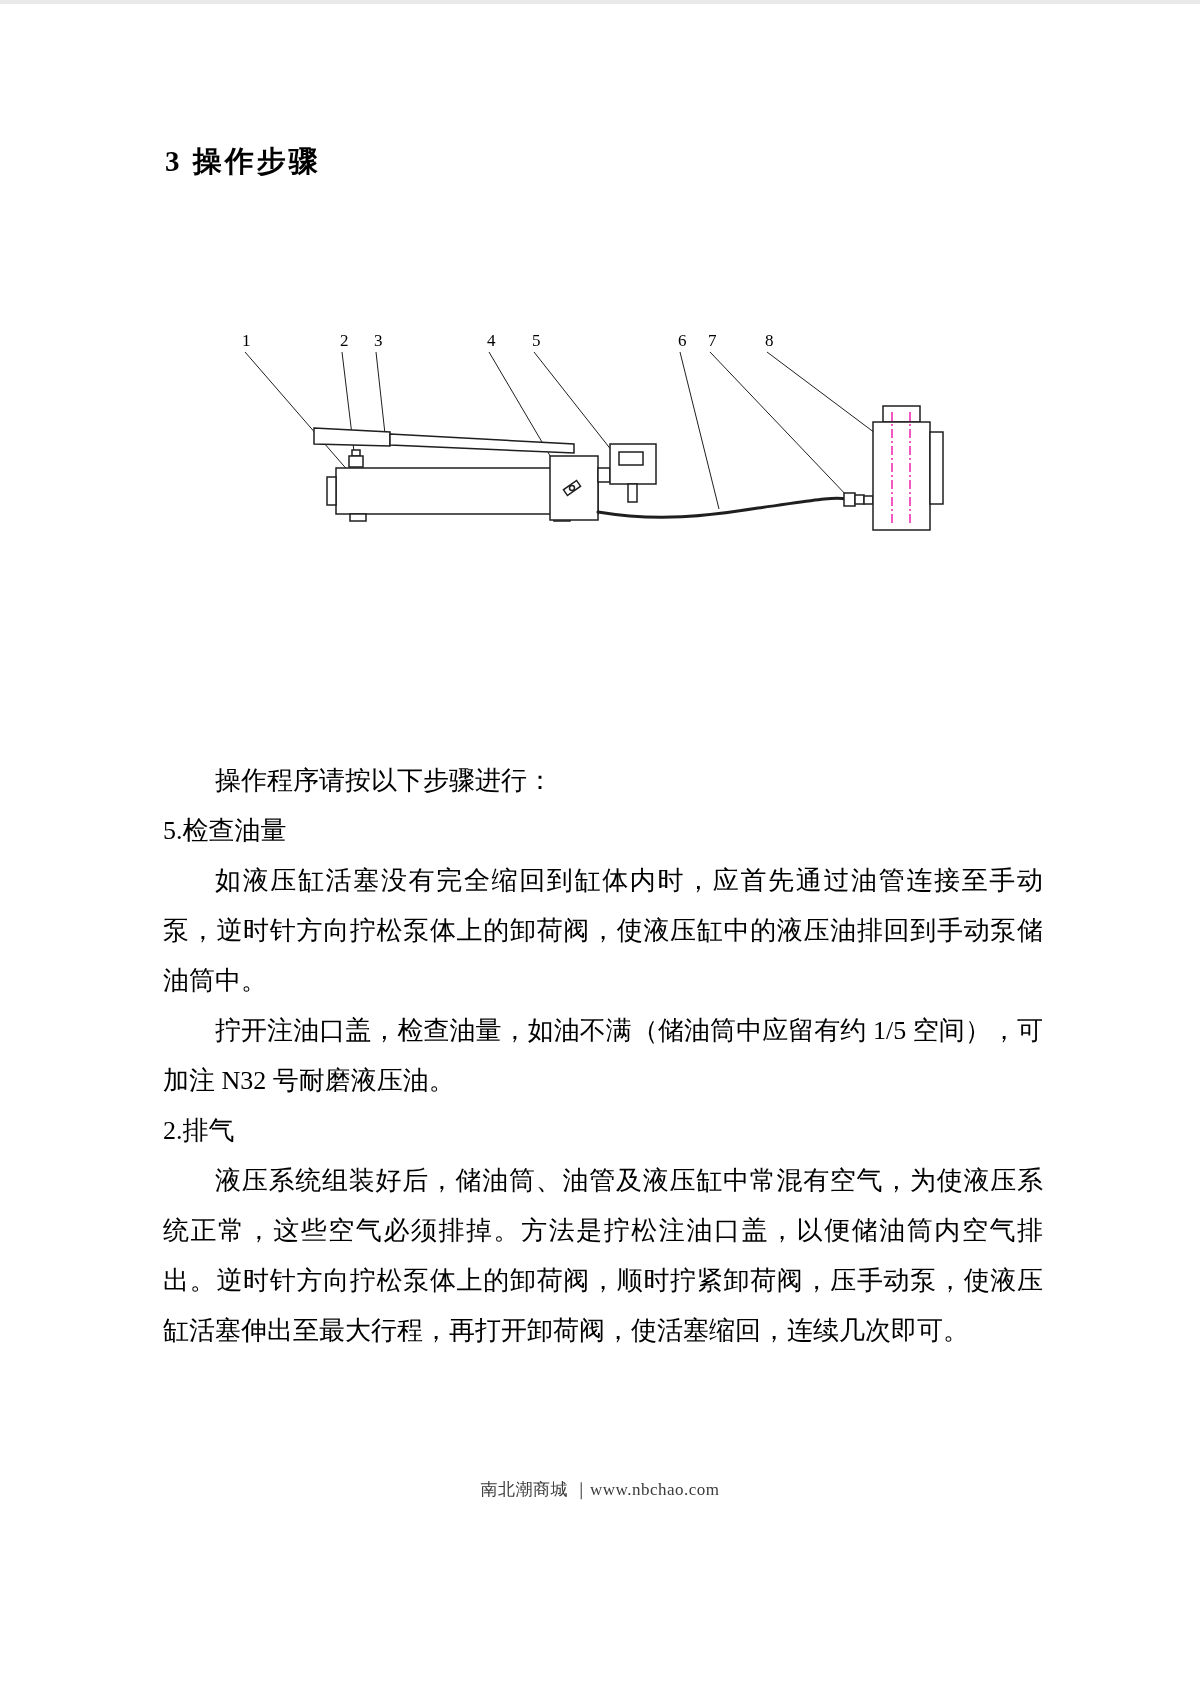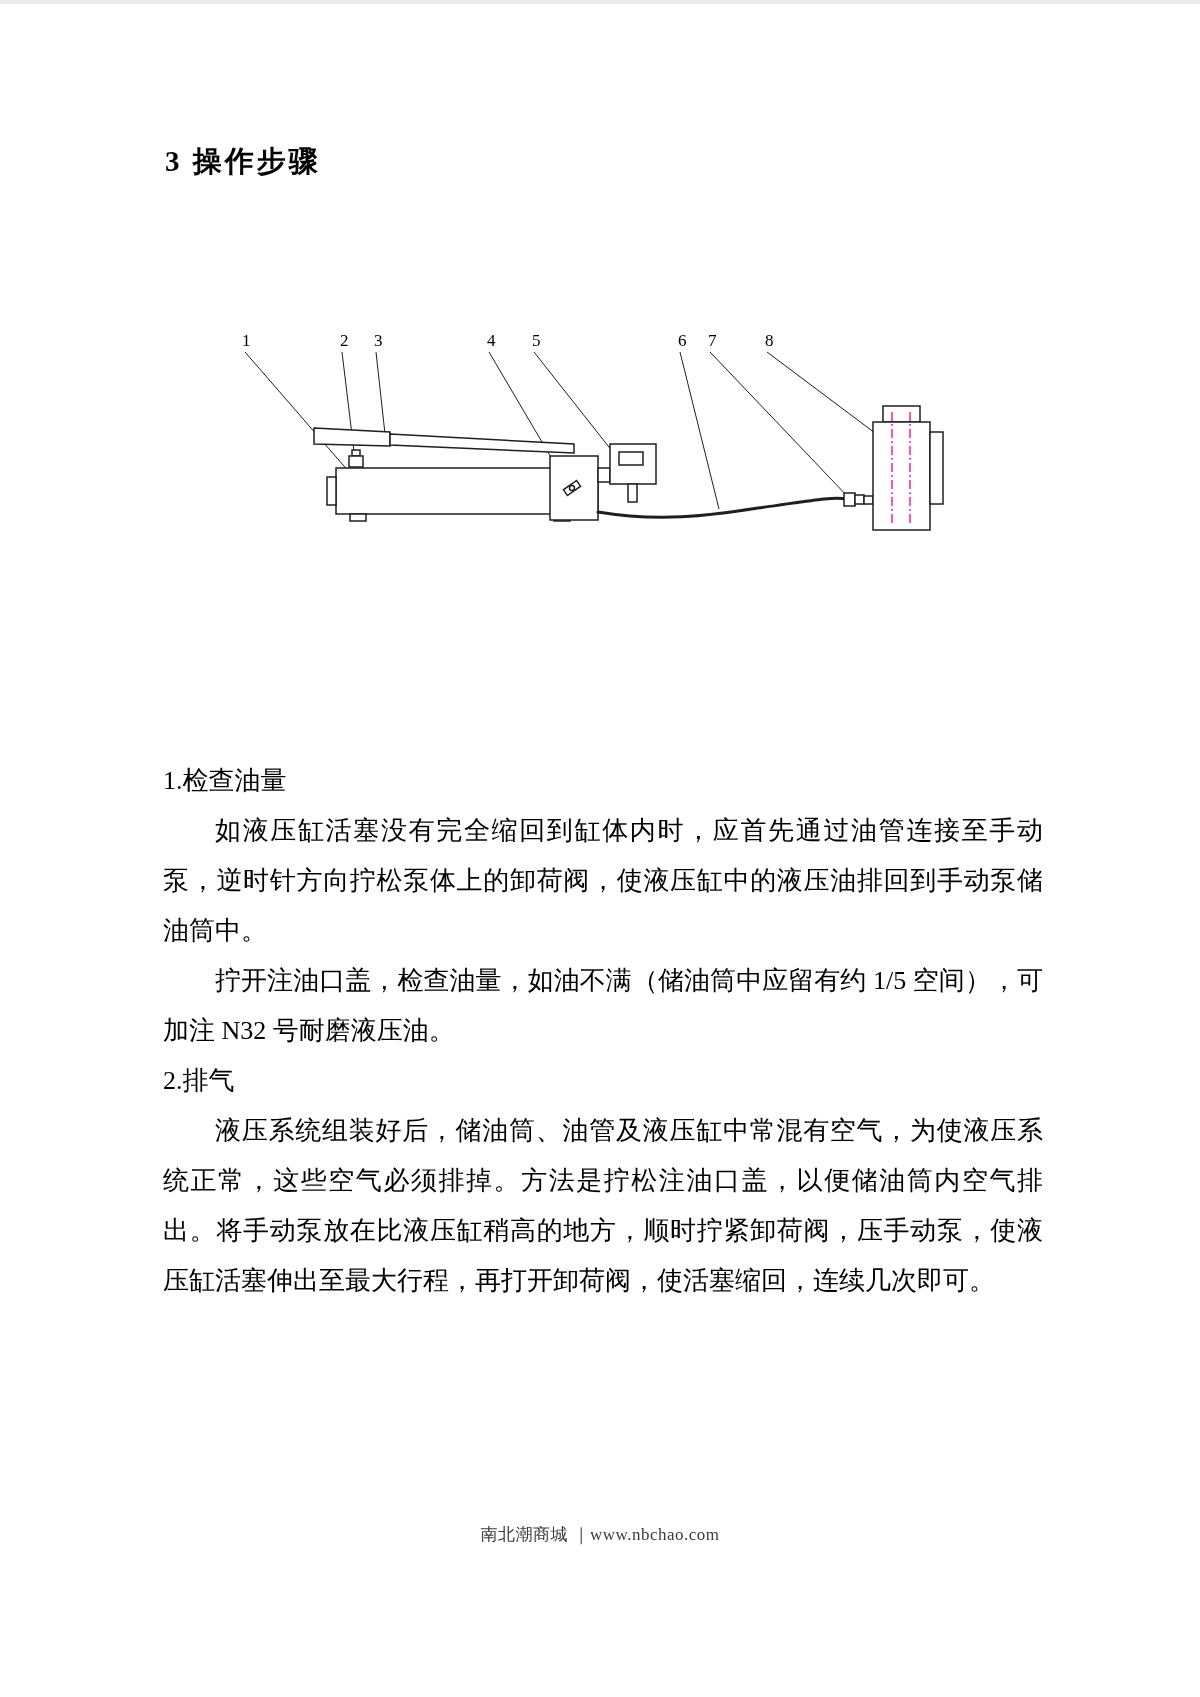--- a/index.html
+++ b/index.html
@@ -38,21 +38,21 @@
     position:absolute; left:0; top:708px; width:1200px;
     text-align:center; font-size:20px;
   }
   .text-col {
     position:absolute; left:163px; top:752px; width:880px;
     font-size:26px; line-height:50px;
   }
   .text-col p { text-align:left; }
   .text-col p.indent { text-indent:2em; text-align:justify; }
   .footer {
-    position:absolute; left:0; top:1519px; width:1200px;
+    position:absolute; left:0; top:1474px; width:1200px;
     text-align:center; font-size:17px; color:#3a3a3a; letter-spacing:0.5px;
   }
 </style>
 </head>
 <body>
 
 <div class="page">
 
   <h1 class="heading">3 操作步骤</h1>
 
@@ -124,22 +124,23 @@
       <rect class="fig-fill" x="645" y="106" width="57" height="108"></rect>
       <rect class="fig-fill" x="702" y="116" width="13" height="72"></rect>
       <line x1="664" y1="96" x2="664" y2="210" stroke-width="1.4" stroke-dasharray="9 3 2 3" stroke="#f012a6"></line>
       <line x1="682" y1="96" x2="682" y2="210" stroke-width="1.4" stroke-dasharray="9 3 2 3" stroke="#f012a6"></line>
     </g>
   </svg>
 
 
 
   <div class="text-col">
-    <p>1.检查油量</p>
+    <p class="indent">操作程序请按以下步骤进行：</p>
+    <p>5.检查油量</p>
     <p class="indent">如液压缸活塞没有完全缩回到缸体内时，应首先通过油管连接至手动泵，逆时针方向拧松泵体上的卸荷阀，使液压缸中的液压油排回到手动泵储油筒中。</p>
     <p class="indent">拧开注油口盖，检查油量，如油不满（储油筒中应留有约 1/5 空间），可加注 N32 号耐磨液压油。</p>
     <p>2.排气</p>
-    <p class="indent">液压系统组装好后，储油筒、油管及液压缸中常混有空气，为使液压系统正常，这些空气必须排掉。方法是拧松注油口盖，以便储油筒内空气排出。将手动泵放在比液压缸稍高的地方，顺时拧紧卸荷阀，压手动泵，使液压缸活塞伸出至最大行程，再打开卸荷阀，使活塞缩回，连续几次即可。</p>
+    <p class="indent">液压系统组装好后，储油筒、油管及液压缸中常混有空气，为使液压系统正常，这些空气必须排掉。方法是拧松注油口盖，以便储油筒内空气排出。逆时针方向拧松泵体上的卸荷阀，顺时拧紧卸荷阀，压手动泵，使液压缸活塞伸出至最大行程，再打开卸荷阀，使活塞缩回，连续几次即可。</p>
   </div>
 
   <div class="footer">南北潮商城 ｜www.nbchao.com</div>
 
 </div>
 
 </body></html>

